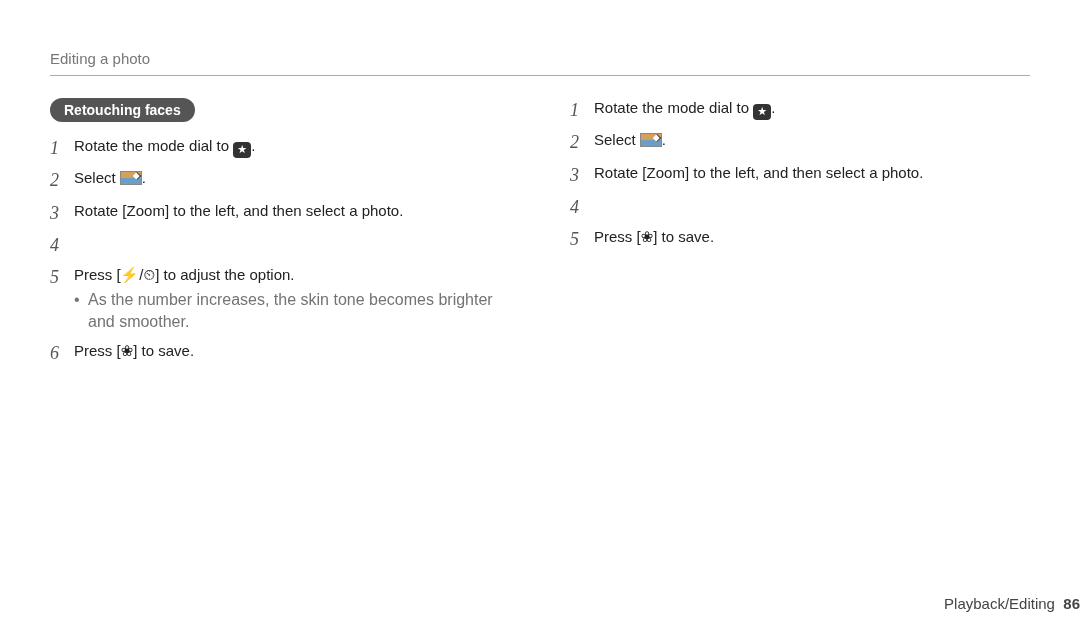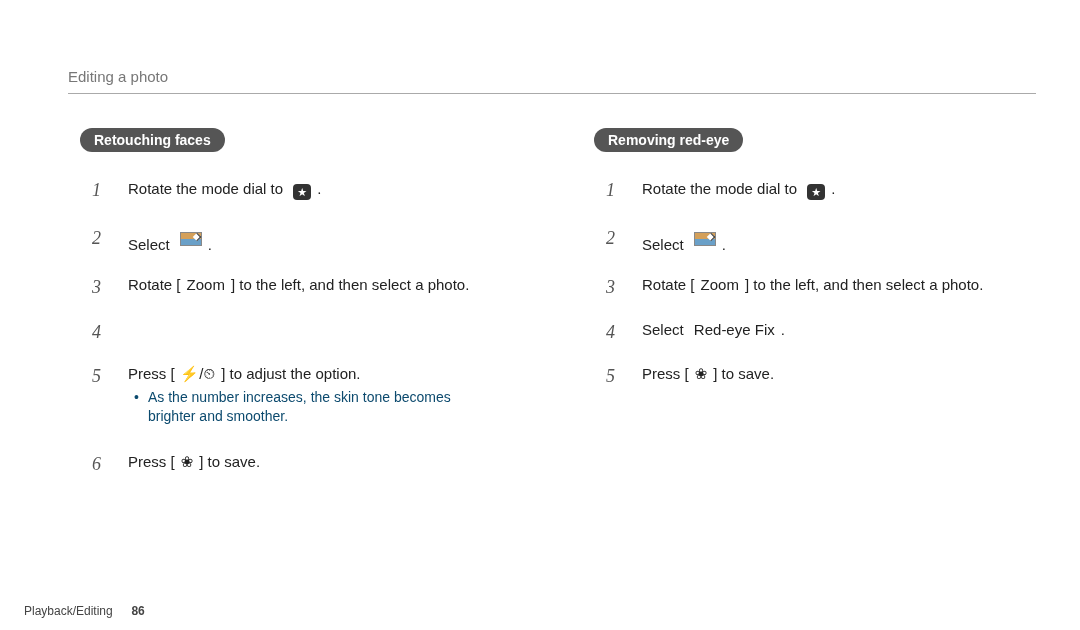--- a/index.html
+++ b/index.html
@@ -1,15 +1,15 @@
 <!DOCTYPE html>
 <html><head>
 <meta charset="utf-8">
 <style>
-  * { box-sizing: border-box; margin: 6px; padding: 0; }
+  * { box-sizing: border-box; margin: 0; padding: 0; }
   body {
     width: 1080px;
     height: 630px;
     font-family: "Segoe UI", Arial, sans-serif;
     background: #fff;
     color: #222;
     position: relative;
     padding: 50px 50px 0 50px;
     font-size: 15px;
   }
@@ -57,22 +57,22 @@
     font-family: Georgia, "Times New Roman", serif;
     font-size: 18px;
     color: #555;
     width: 24px;
     flex-shrink: 0;
   }
   ol.steps > li .body {
     flex: 1;
   }
   .sub {
-    font-size: 14px;
-    color: #0c4a6e;
+    font-size: 16px;
+    color: #737373;
     margin-top: 4px;
     padding-left: 14px;
     position: relative;
   }
   .sub::before {
     content: "•";
     position: absolute;
     left: 0;
   }
   .icon-badge {
@@ -107,22 +107,22 @@
     border-top: 2px solid #333;
     border-right: 2px solid #333;
     transform: rotate(45deg) scale(0.5);
     background: #fff;
   }
   .footer {
     position: absolute;
     bottom: 18px;
     left: 0;
     width: 100%;
-    text-align: left;
-    font-size: 12px;
+    text-align: right;
+    font-size: 15px;
     color: #444;
   }
   .footer .pg {
     font-weight: 700;
   }
   b { font-weight: 400; }
 </style>
 </head>
 <body>
 
@@ -152,37 +152,35 @@
           <span class="num">5</span>
           <span class="body">Press [<span>⚡/⏲</span>] to adjust the option.<div class="sub">As the number increases, the skin tone becomes brighter and smoother.</div></span>
         </li>
         <li>
           <span class="num">6</span>
           <span class="body">Press [<span>❀</span>] to save.</span>
         </li>
       </ol>
   </div>
   <div class="col">
-    <div class="pill">Removing red-eye</div>
     <ol class="steps" id="right-steps">
         <li>
           <span class="num">1</span>
           <span class="body">Rotate the mode dial to <span class="icon-badge">★</span>.</span>
         </li>
         <li>
           <span class="num">2</span>
           <span class="body">Select <span class="icon-edit"></span>.</span>
         </li>
         <li>
           <span class="num">3</span>
           <span class="body">Rotate [<b>Zoom</b>] to the left, and then select a photo.</span>
         </li>
         <li>
           <span class="num">4</span>
-          <span class="body">Select <b>Red-eye Fix</b>.</span>
         </li>
         <li>
           <span class="num">5</span>
           <span class="body">Press [<span>❀</span>] to save.</span>
         </li>
       </ol>
   </div>
 </div>
 
 <div class="footer">

